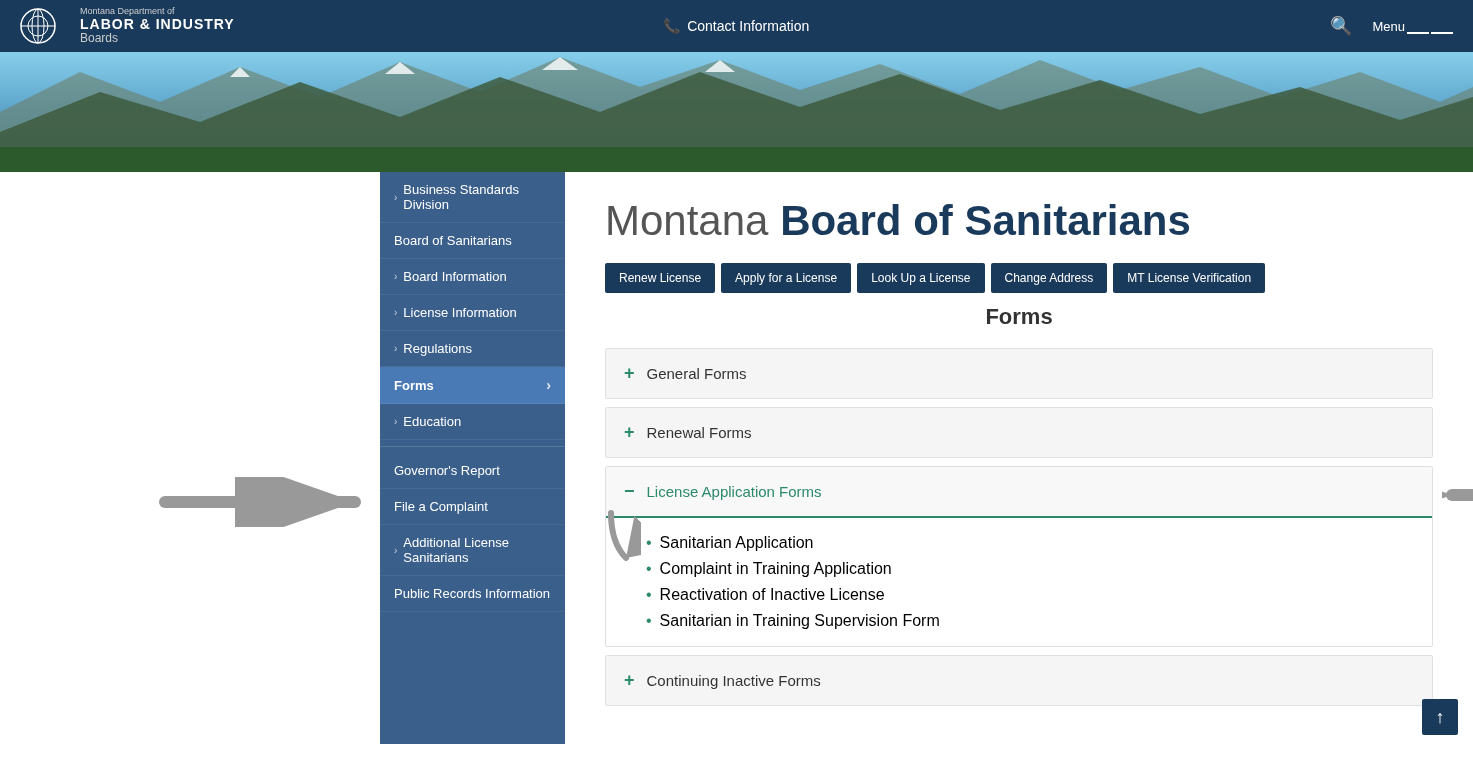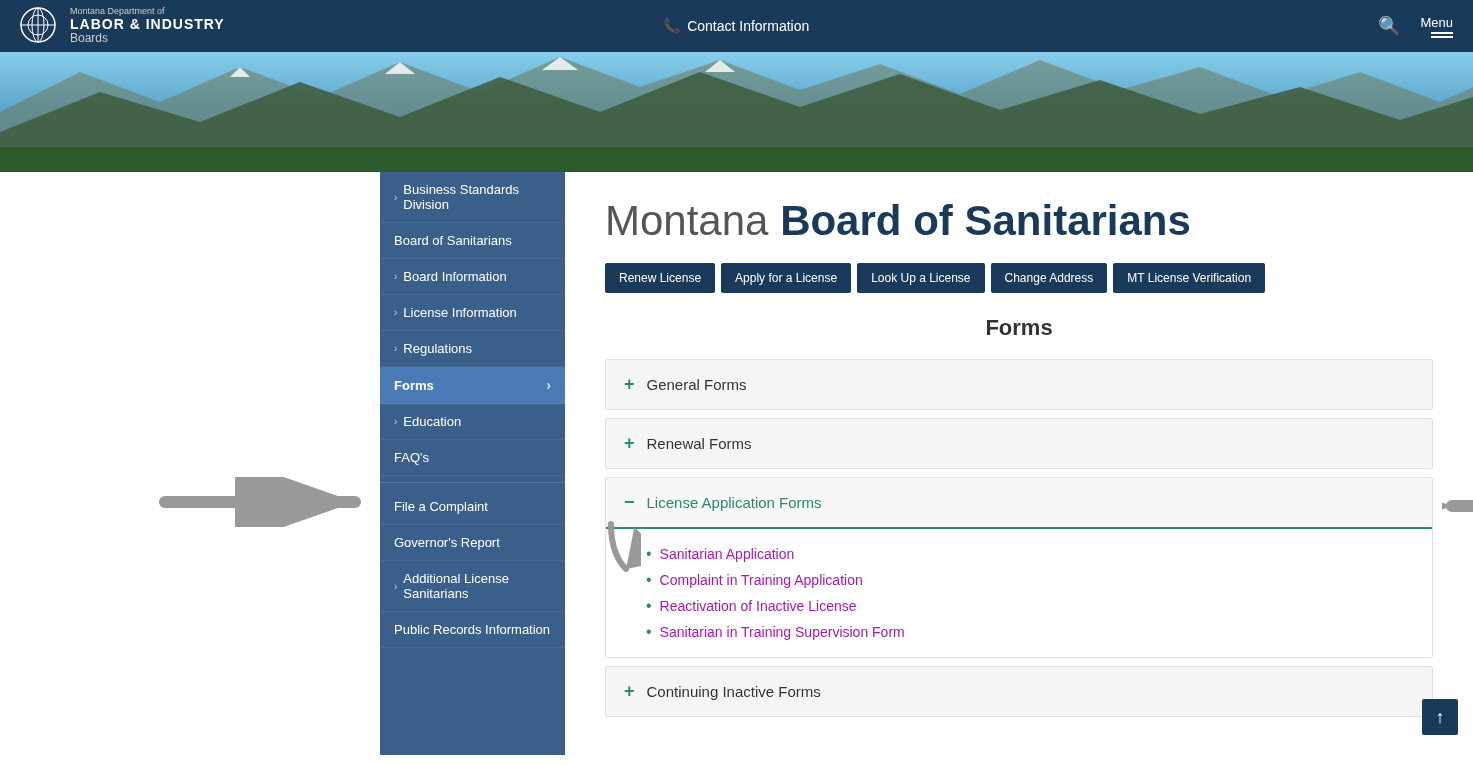--- a/index.html
+++ b/index.html
@@ -10,21 +10,22 @@
       background: #1a3a5c;
       height: 52px;
       display: flex;
       align-items: center;
       justify-content: space-between;
       padding: 0 20px;
       position: relative;
     }
     .header-logo {
       display: flex;
-      gap: 14px;
+      align-items: center;
+      gap: 24px;
       color: white;
     }
     .header-logo-icon {
       width: 36px;
       height: 36px;
     }
     .header-logo-text {
       display: flex;
       flex-direction: column;
       line-height: 1.1;
@@ -133,21 +134,21 @@
     }
     .page-title strong {
       color: #1a3a5c;
       font-weight: bold;
     }
 
     
     .action-buttons {
       display: flex;
       gap: 6px;
-      margin-bottom: 22px;
+      margin-bottom: 11px;
       flex-wrap: wrap;
     }
     .action-btn {
       background: #1a3a5c;
       color: white;
       border: none;
       padding: 8px 14px;
       font-size: 12px;
       cursor: pointer;
       border-radius: 2px;
@@ -206,22 +207,22 @@
       display: flex;
       align-items: center;
       padding: 4px 0;
       gap: 8px;
     }
     .form-link-dot {
       color: #2a8a6a;
       font-size: 16px;
     }
     .form-link-text {
-      color: #a21caf;
-      font-size: 14px;
+      color: #000000;
+      font-size: 16px;
       text-decoration: none;
       cursor: pointer;
     }
 
     
     .scroll-top {
       position: fixed;
       bottom: 30px;
       right: 15px;
       width: 36px;
@@ -267,21 +268,21 @@
     </div>
   </div>
 
   <div class="header-contact">
     <span>📞</span>
     <span>Contact Information</span>
   </div>
 
   <div class="header-right">
     <span style="font-size:18px;cursor:pointer;color:white;">🔍</span>
-    <div style="display:flex;flex-direction:column;align-items:flex-end;gap:2px;cursor:pointer;">
+    <div style="display:flex;flex-direction:row;align-items:flex-end;gap:2px;cursor:pointer;">
       <span style="color:white;font-size:13px;">Menu</span>
       <span style="display:block;width:22px;height:2px;background:white;"></span>
       <span style="display:block;width:22px;height:2px;background:white;"></span>
     </div>
   </div>
 </div>
 
 <div class="hero">
   <svg class="hero-mountains" viewBox="0 0 1473 120" preserveAspectRatio="none">
     <defs>
@@ -347,29 +348,26 @@
       <span>Regulations</span>
     </div>
     <div class="sidebar-item active">
       <span>Forms</span>
       <span style="margin-left:auto;font-size:14px;color:rgba(255,255,255,0.8);">›</span>
     </div>
     <div class="sidebar-item">
       <span class="chevron">›</span>
       <span>Education</span>
     </div>
-    <div class="sidebar-item">
-      <span>FAQ's</span>
-    </div>
     <div class="sidebar-divider"></div>
     <div class="sidebar-item">
+      <span>Governor's Report</span>
+    </div>
+    <div class="sidebar-item">
       <span>File a Complaint</span>
-    </div>
-    <div class="sidebar-item">
-      <span>Governor's Report</span>
     </div>
     <div class="sidebar-item">
       <span class="chevron">›</span>
       <span>Additional License Sanitarians</span>
     </div>
     <div class="sidebar-item">
       <span>Public Records Information</span>
     </div>
   </div>
 

